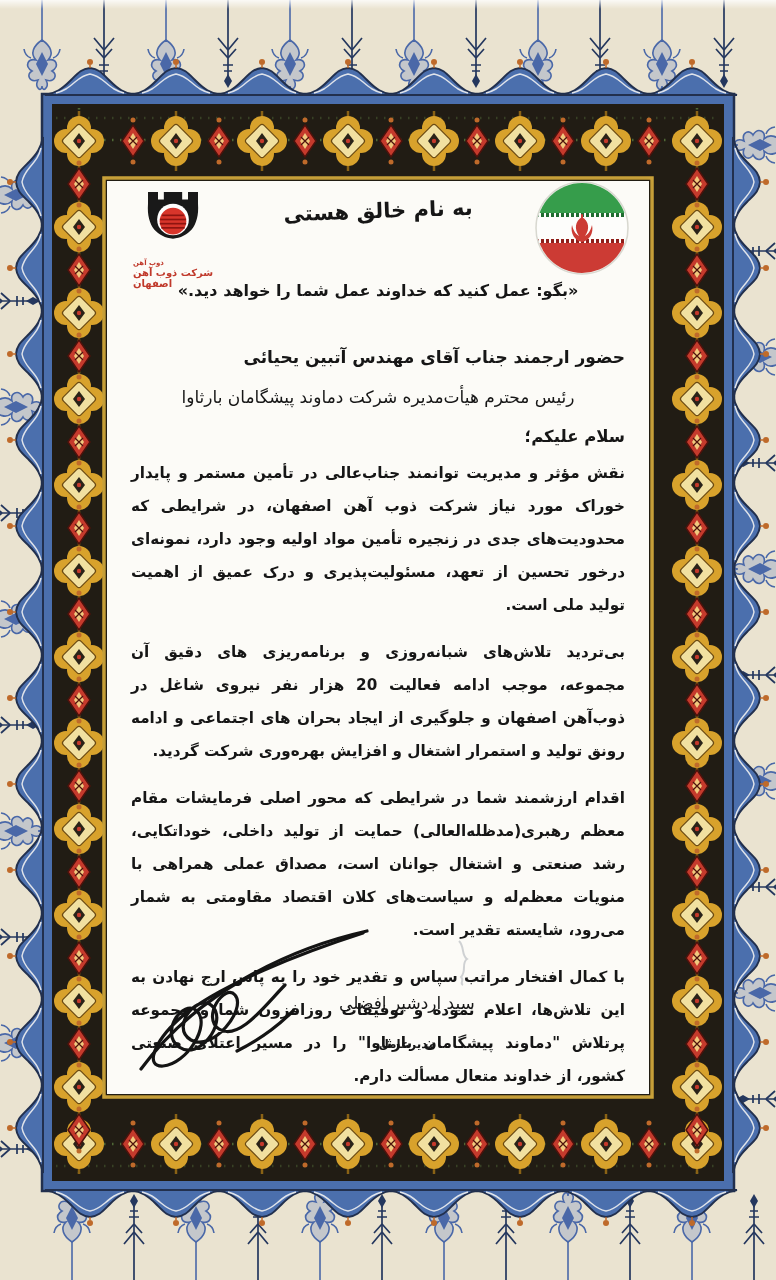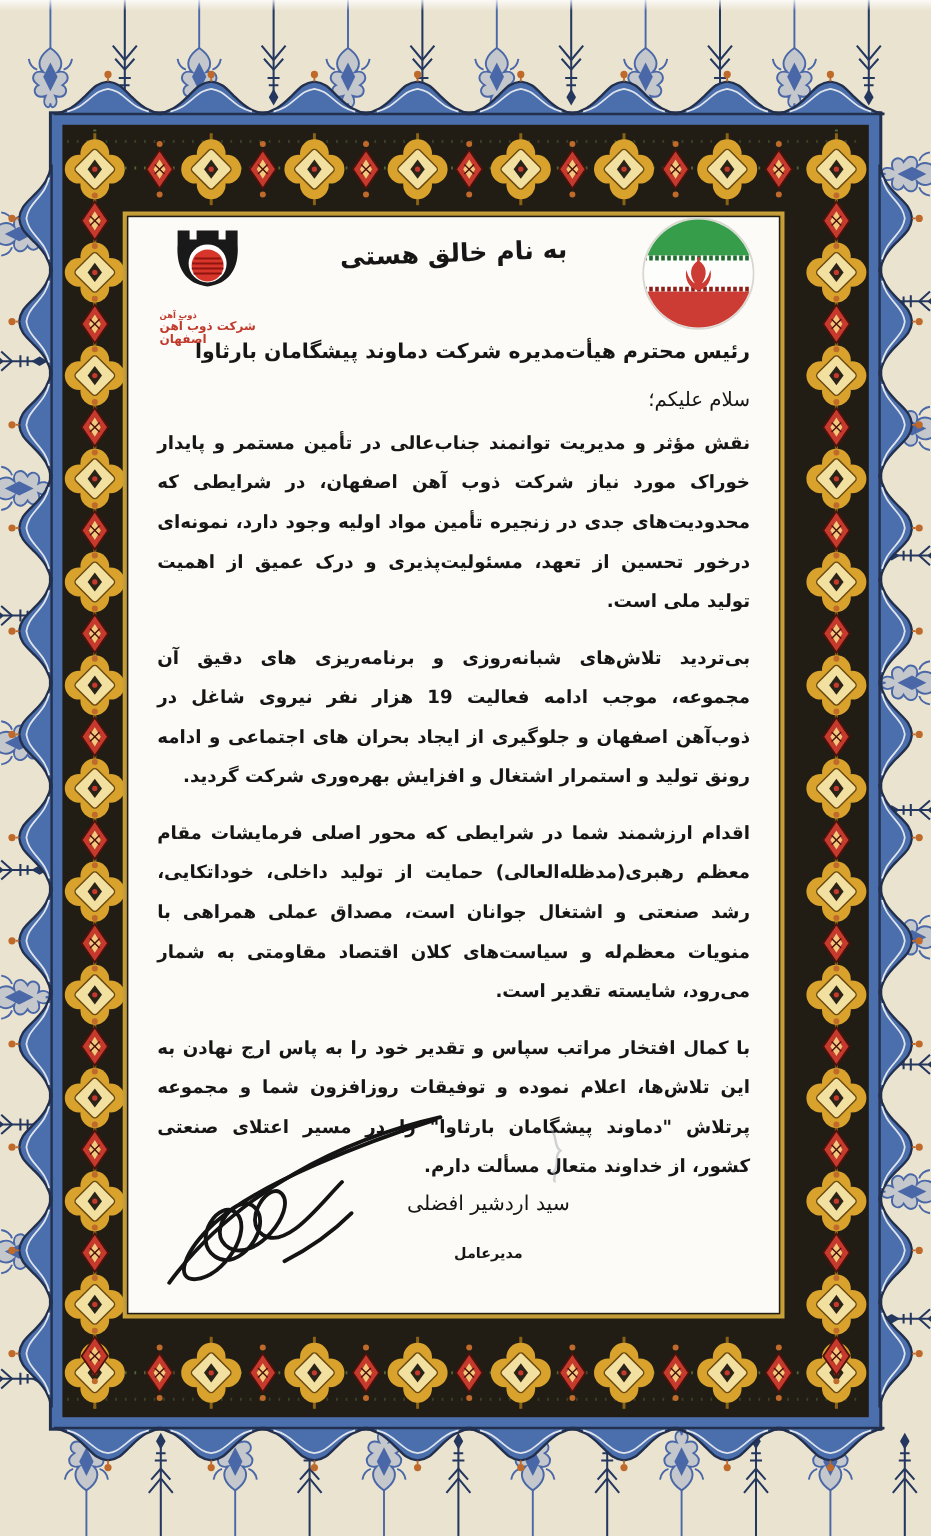--- a/index.html
+++ b/index.html
@@ -15,22 +15,22 @@
   .letter-header{position:relative;height:92px;}
   .company-logo{position:absolute;left:2px;top:6px;width:92px;text-align:left;}
   .logo-mark{font-size:7px;color:#c0392b;font-weight:bold;line-height:8px;margin-top:-2px;}
   .logo-name{font-size:10px;color:#c0392b;font-weight:bold;line-height:11px;}
   .bismillah{position:absolute;left:0;right:0;top:18px;text-align:center;
              font-size:21px;font-weight:bold;transform:rotate(-2deg);}
   .flag{position:absolute;right:-4px;top:0px;width:94px;height:94px;}
   .verse{text-align:center;font-weight:bold;font-size:16.5px;margin-top:6px;line-height:24px;}
   .verse-tr{text-align:center;font-weight:bold;font-size:16px;margin-top:6px;line-height:24px;}
   .recipient1{font-weight:bold;font-size:17px;margin-top:34px;line-height:40px;}
-  .recipient2{font-weight:bold;font-size:17px;line-height:40px;}
-  .salutation{font-weight:normal;font-size:16.5px;margin-top:4px;line-height:32px;}
+  .recipient2{font-weight:normal;font-size:17px;line-height:40px;text-align:center;}
+  .salutation{font-weight:bold;font-size:16.5px;margin-top:4px;line-height:32px;}
   .para{font-weight:bold;font-size:15.2px;line-height:33px;text-align:justify;
         text-align-last:right;margin:4px 0 14px;}
   .sig-scrawl{position:absolute;left:10px;top:742px;}
   .sig-name{position:absolute;left:205px;top:812px;width:190px;text-align:center;
             font-size:17px;font-weight:normal;direction:rtl;}
   .sig-title{position:absolute;left:205px;top:856px;width:190px;text-align:center;
              font-size:12px;font-weight:bold;direction:rtl;}
   .sig-mark{position:absolute;left:344px;top:756px;opacity:.45;}
 </style>
 </head>
@@ -317,27 +317,29 @@
             <line x1="-46" y1="13" x2="46" y2="13" stroke="#8e1d18" stroke-width="4" stroke-dasharray="3,2"></line>
             <g fill="#cc3b34">
               <path d="M0,-11 C7,-7 8,1 3,8 C7,6 9,1 10,-3 C12,5 7,13 0,14 C-7,13 -12,5 -10,-3 C-9,1 -7,6 -3,8 C-8,1 -7,-7 0,-11 Z"></path>
               <rect x="-1" y="-14" width="2" height="9" rx="1"></rect>
             </g>
           </g>
         </svg>
       </div>
     </div>
 
-
+    <div class="verse-tr">«بگو: عمل کنید که خداوند عمل شما را خواهد دید.»</div>
+
+    <div class="recipient1">حضور ارجمند جناب آقای مهندس آتبین یحیائی</div>
     <div class="recipient2">رئیس محترم هیأت‌مدیره شرکت دماوند پیشگامان بارثاوا</div>
 
     <div class="salutation">سلام علیکم؛</div>
 
     <p class="para">نقش مؤثر و مدیریت توانمند جناب‌عالی در تأمین مستمر و پایدار خوراک مورد نیاز شرکت ذوب آهن اصفهان، در شرایطی که محدودیت‌های جدی در زنجیره تأمین مواد اولیه وجود دارد، نمونه‌ای درخور تحسین از تعهد، مسئولیت‌پذیری و درک عمیق از اهمیت تولید ملی است.</p>
-    <p class="para">بی‌تردید تلاش‌های شبانه‌روزی و برنامه‌ریزی های دقیق آن مجموعه، موجب ادامه فعالیت 19 هزار نفر نیروی شاغل در ذوب‌آهن اصفهان و جلوگیری از ایجاد بحران های اجتماعی و ادامه رونق تولید و استمرار اشتغال و افزایش بهره‌وری شرکت گردید.</p>
+    <p class="para">بی‌تردید تلاش‌های شبانه‌روزی و برنامه‌ریزی های دقیق آن مجموعه، موجب ادامه فعالیت 20 هزار نفر نیروی شاغل در ذوب‌آهن اصفهان و جلوگیری از ایجاد بحران های اجتماعی و ادامه رونق تولید و استمرار اشتغال و افزایش بهره‌وری شرکت گردید.</p>
     <p class="para">اقدام ارزشمند شما در شرایطی که محور اصلی فرمایشات مقام معظم رهبری(مدظله‌العالی) حمایت از تولید داخلی، خوداتکایی، رشد صنعتی و اشتغال جوانان است، مصداق عملی همراهی با منویات معظم‌له و سیاست‌های کلان اقتصاد مقاومتی به شمار می‌رود، شایسته تقدیر است.</p>
     <p class="para">با کمال افتخار مراتب سپاس و تقدیر خود را به پاس ارج نهادن به این تلاش‌ها، اعلام نموده و توفیقات روزافزون شما و مجموعه پرتلاش "دماوند پیشگامان بارثاوا" را در مسیر اعتلای صنعتی کشور، از خداوند متعال مسألت دارم.</p>
 
     <svg class="sig-scrawl" width="255" height="160" viewBox="0 0 255 160">
       <g stroke="#141414" stroke-width="3.2" fill="none" stroke-linecap="round">
         <path d="M246,10 C190,28 100,62 62,96 C36,120 28,144 46,143 C70,141 94,102 80,88 C66,75 42,110 62,124 C82,138 110,100 96,84 C82,68 52,104 74,117 C96,129 130,86 118,72 C108,60 84,94 102,106 C122,119 150,80 168,62"></path>
         <path d="M24,146 C80,70 170,26 250,8"></path>
         <path d="M120,128 C140,118 160,104 176,88"></path>
       </g>
     </svg>

